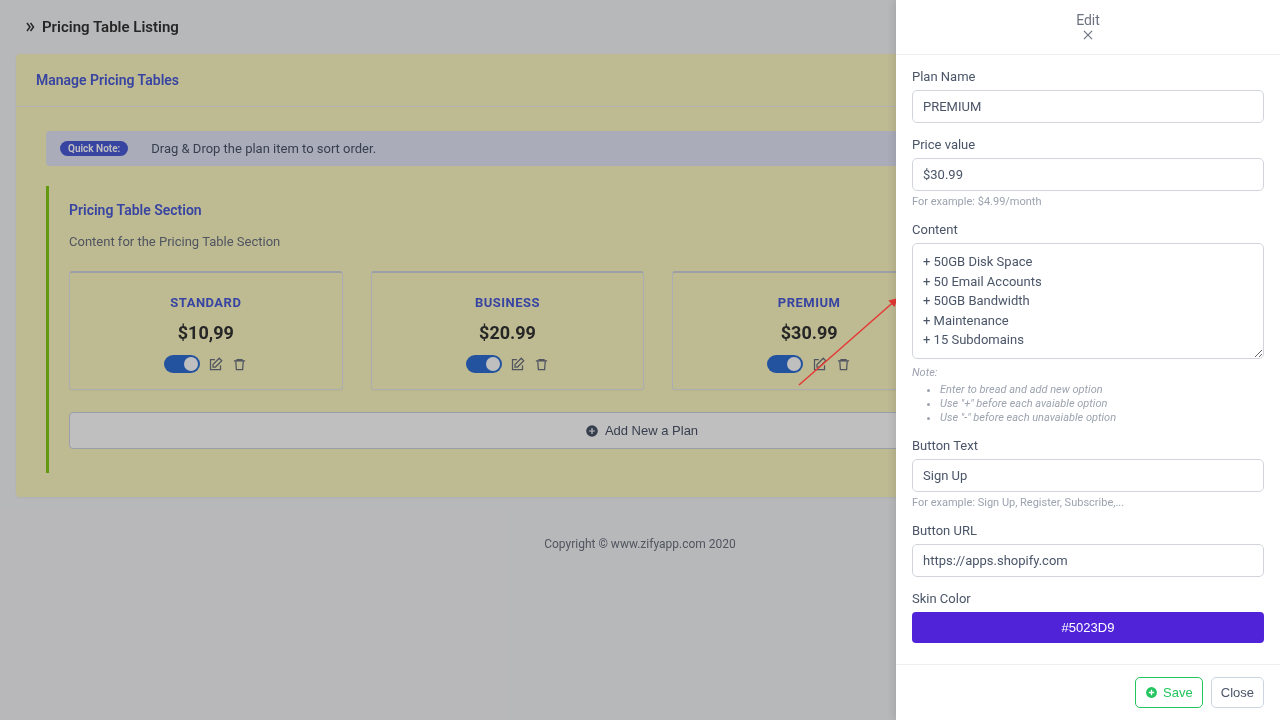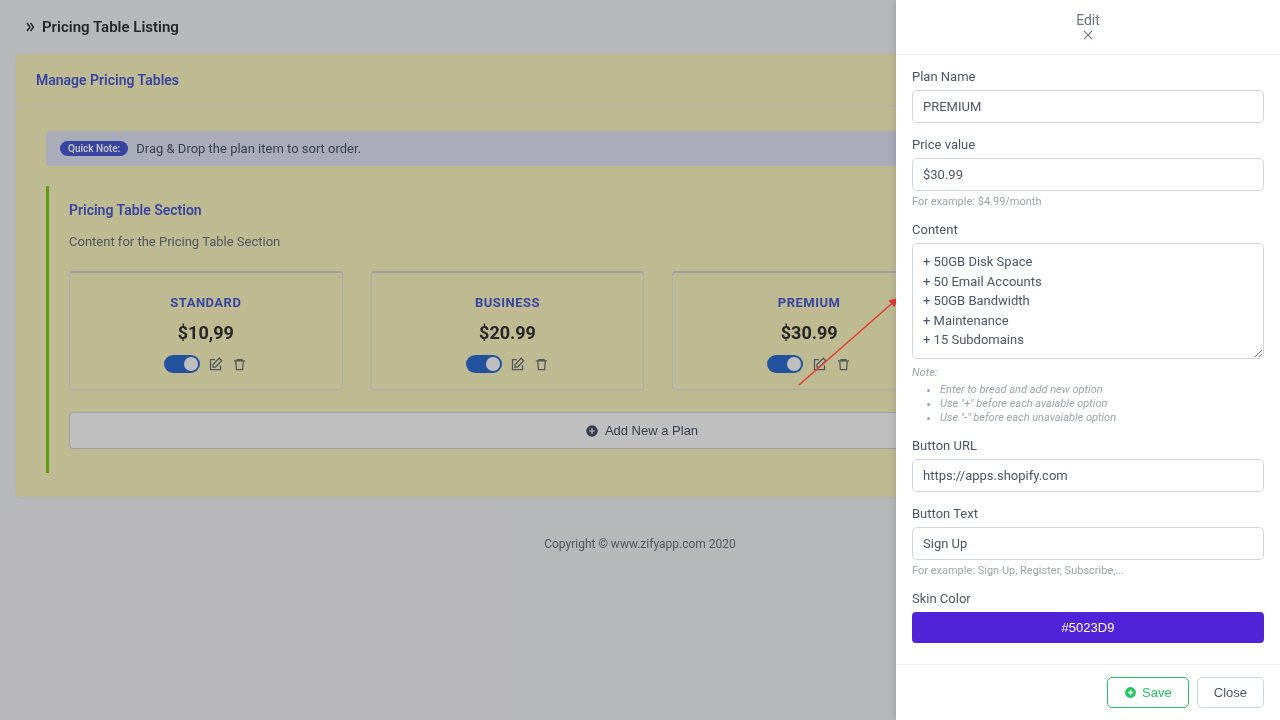--- a/index.html
+++ b/index.html
@@ -2,21 +2,21 @@
 <html><head>
 <meta charset="utf-8">
 <style>
 * { box-sizing: border-box; margin: 0; padding: 0; }
 body { font-family: -apple-system, BlinkMacSystemFont, "Segoe UI", Roboto, sans-serif; background: #f5f6f8; color: #4a5568; width: 1280px; height: 720px; overflow: hidden; position: relative; }
 .page-header { padding: 18px 24px; font-weight: 600; color: #333; font-size: 15px; display: flex; align-items: center; gap: 6px; }
 .container { padding: 0 16px; }
 .card { background: #fef9c3; border-radius: 4px; box-shadow: 0 1px 3px rgba(0,0,0,0.05); margin-bottom: 20px; }
 .card-header { padding: 18px 20px; color: #4a5bd8; font-weight: 600; font-size: 14px; border-bottom: 1px solid #eee; }
 .card-body { padding: 24px 30px; }
-.note-bar { background: #e3e7f7; border-radius: 4px; padding: 10px 14px; margin-bottom: 20px; display: flex; align-items: center; gap: 8px; color: #4a5568; font-size: 13px; }
+.note-bar { background: #e3e7f7; border-radius: 4px; padding: 10px 14px; margin-bottom: 20px; display: flex; align-items: center; gap: 23px; color: #4a5568; font-size: 13px; }
 .note-pill { background: #4a5bd8; color: #fff; border-radius: 10px; padding: 2px 8px; font-size: 10px; font-weight: 600; }
 .section-box { border-left: 3px solid #84cc16; padding: 16px 20px 24px 20px; }
 .section-title { color: #4a5bd8; font-weight: 600; font-size: 14px; margin-bottom: 16px; }
 .section-sub { color: #6b7280; font-size: 13px; margin-bottom: 22px; }
 .plans-row { display: flex; gap: 28px; margin-bottom: 22px; justify-content: space-between; }
 .plan-card { flex: 1; border: 1px solid #e5e7eb; border-top: 2px solid #d1d5db; border-radius: 3px; padding: 22px 12px 16px 12px; text-align: center; box-shadow: 0 1px 2px rgba(0,0,0,.04); }
 .plan-name { color: #4a5bd8; font-weight: 700; letter-spacing: .5px; font-size: 13px; margin-bottom: 12px; }
 .plan-price { color: #333; font-weight: 700; font-size: 18px; margin-bottom: 12px; }
 .plan-actions { display: flex; align-items: center; justify-content: center; gap: 8px; }
 .toggle { width: 36px; height: 18px; background: #2f6fd3; border-radius: 10px; position: relative; }
@@ -31,21 +31,21 @@
 .drawer-body { padding: 14px 16px; flex: 1; overflow: auto; font-size: 13px; color: #4a5568; }
 .form-label { font-size: 13px; color: #4a5568; margin-bottom: 6px; display: block; }
 .form-control { width: 100%; border: 1px solid #d1d5db; border-radius: 5px; padding: 8px 10px; font-size: 13px; color: #4a5568; font-family: inherit; }
 textarea.form-control { resize: vertical; line-height: 1.5; }
 .form-hint { color: #9ca3af; font-size: 11px; margin-top: 4px; }
 .form-group { margin-bottom: 14px; }
 .note-list { color: #9ca3af; font-size: 11px; font-style: italic; padding-left: 28px; margin-top: 4px; }
 .note-list li { list-style: disc; margin-bottom: 1px; }
 .color-input { width: 100%; background: #5023D9; color: #fff; border: none; border-radius: 4px; padding: 8px 10px; text-align: center; font-size: 13px; }
 .drawer-footer { padding: 12px 16px; display: flex; justify-content: flex-end; gap: 8px; border-top: 1px solid #eee; }
-.btn { border-radius: 5px; padding: 7px 16px; font-size: 13px; cursor: pointer; display: inline-flex; align-items: center; gap: 5px; }
+.btn { border-radius: 5px; padding: 7px 9px; font-size: 13px; cursor: pointer; display: inline-flex; align-items: center; gap: 5px; }
 .btn-save { background: #fff; border: 1px solid #22c55e; color: #22c55e; }
 .btn-close { background: #fff; border: 1px solid #cbd5e0; color: #4a5568; }
 svg { display: block; }
 </style>
 </head>
 <body>
 
 <div class="page-header">
   <span>
     <svg width="12" height="12" viewBox="0 0 24 24" fill="none" stroke="#333" stroke-width="3">
@@ -173,27 +173,27 @@
 + Maintenance
 + 15 Subdomains</textarea>
       <div class="form-hint" style="font-style:italic;">Note:</div>
       <ul class="note-list">
         <li>Enter to bread and add new option</li>
         <li>Use "+" before each avaiable option</li>
         <li>Use "-" before each unavaiable option</li>
       </ul>
     </div>
     <div class="form-group">
-      <label class="form-label">Button URL</label>
-      <input class="form-control" value="https://apps.shopify.com" style="">
-    </div>
-    <div class="form-group">
       <label class="form-label">Button Text</label>
       <input class="form-control" value="Sign Up" style="">
       <div class="form-hint">For example: Sign Up, Register, Subscribe,...</div>
+    </div>
+    <div class="form-group">
+      <label class="form-label">Button URL</label>
+      <input class="form-control" value="https://apps.shopify.com" style="">
     </div>
     <div class="form-group">
       <label class="form-label">Skin Color</label>
       <input class="color-input" value="#5023D9" style="">
     </div>
   </div>
   <div class="drawer-footer">
     <button class="btn btn-save">
       <span>
           <svg width="13" height="13" viewBox="0 0 24 24">

